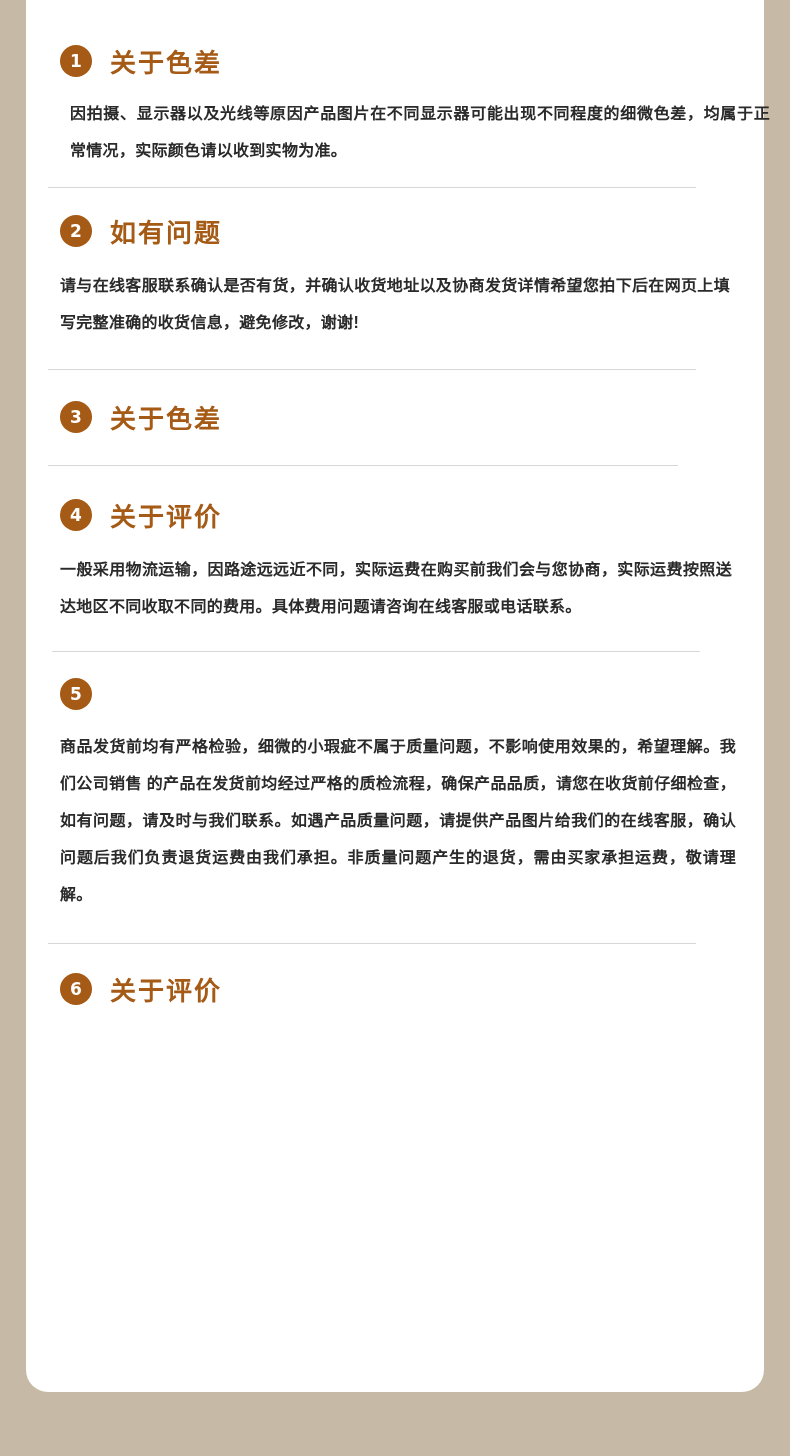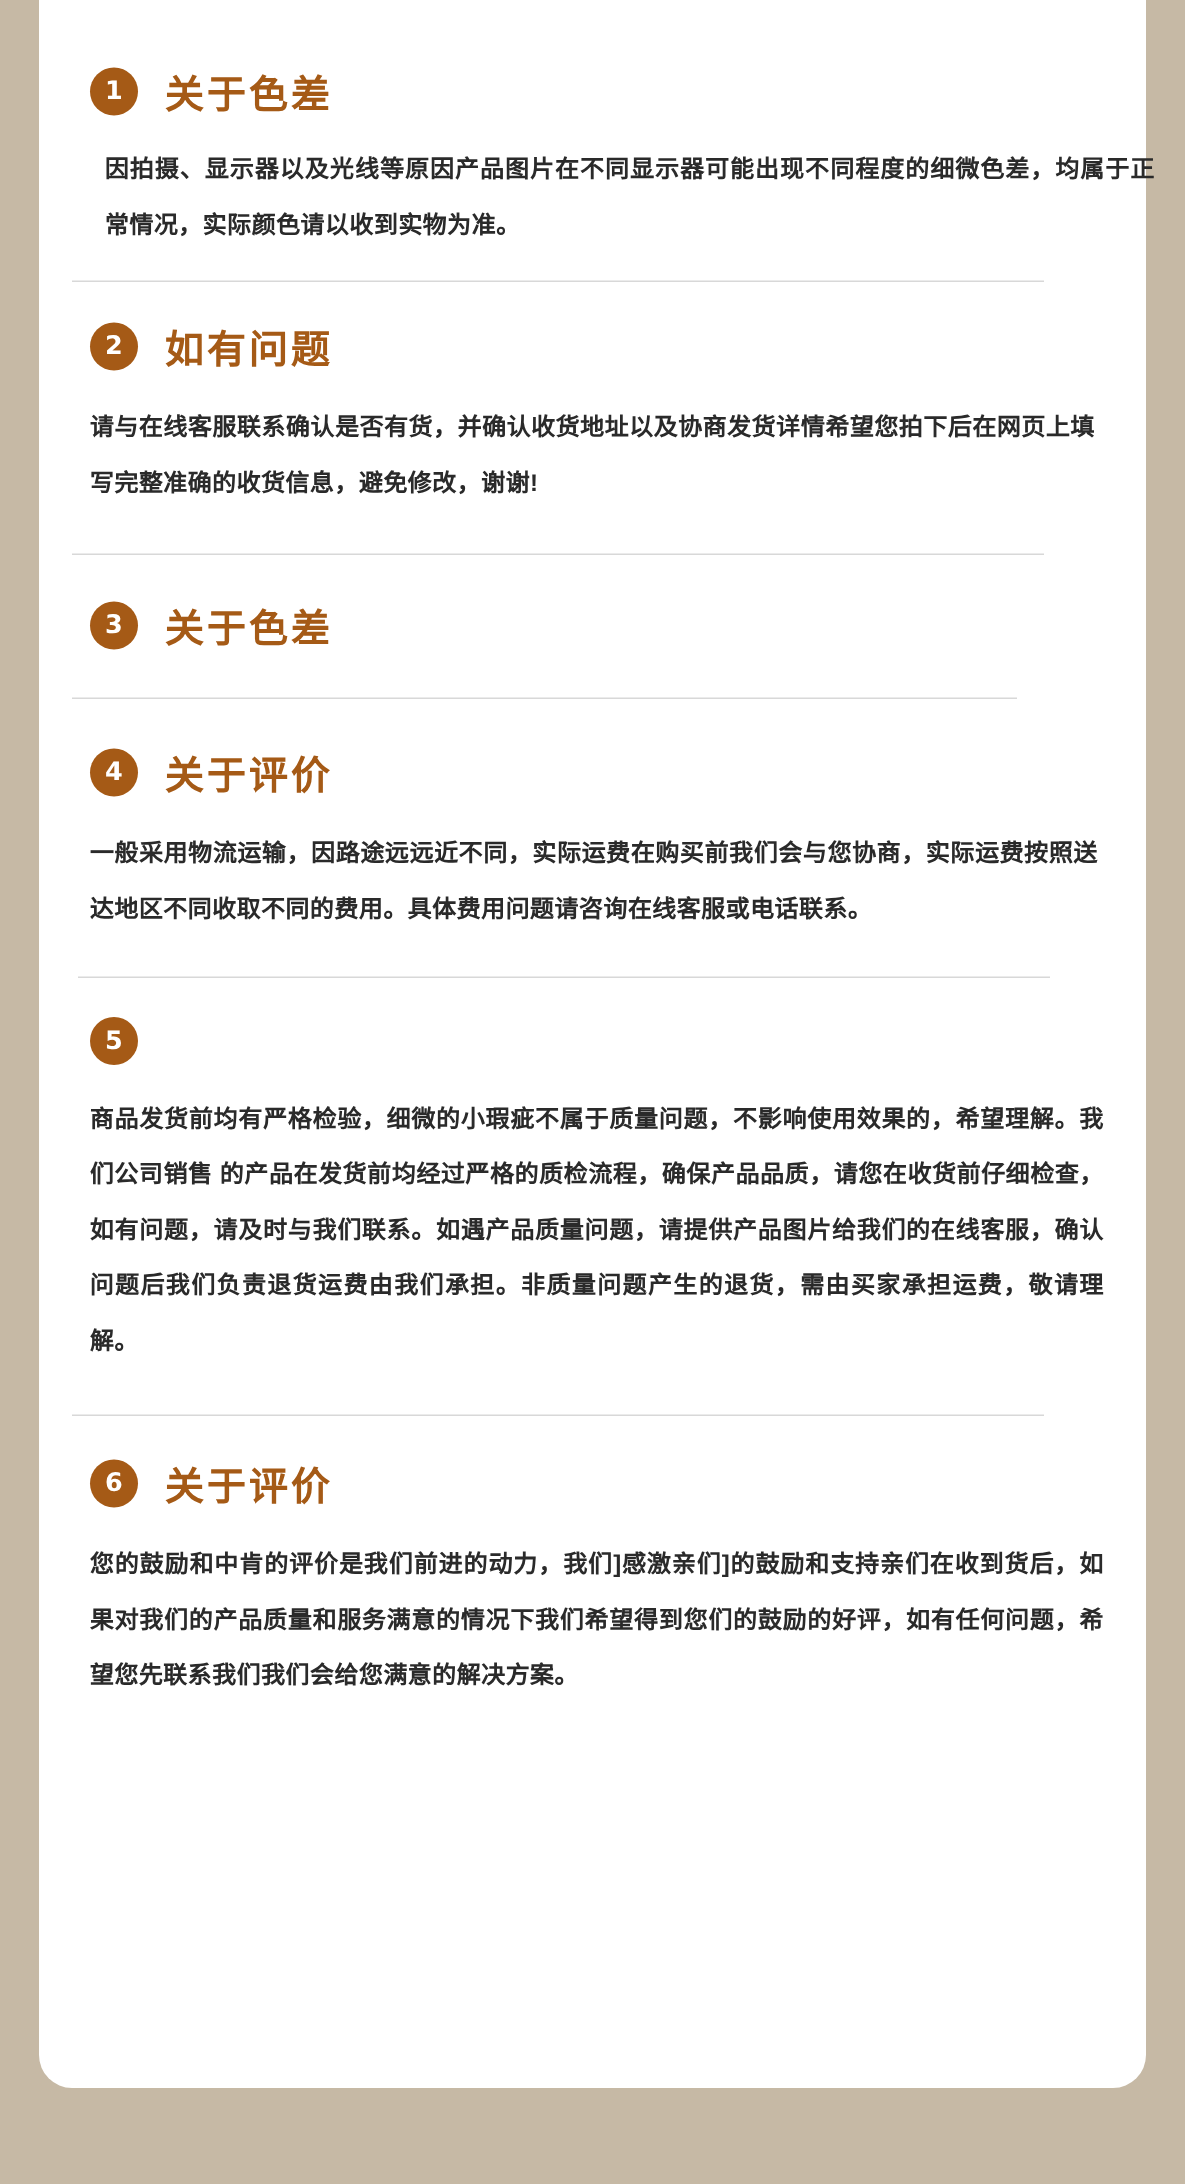--- a/index.html
+++ b/index.html
@@ -157,18 +157,17 @@
         </div>
         <div class="sec-body">商品发货前均有严格检验，细微的小瑕疵不属于质量问题，不影响使用效果的，希望理解。我们公司销售 的产品在发货前均经过严格的质检流程，确保产品品质，请您在收货前仔细检查，如有问题，请及时与我们联系。如遇产品质量问题，请提供产品图片给我们的在线客服，确认问题后我们负责退货运费由我们承担。非质量问题产生的退货，需由买家承担运费，敬请理解。</div>
       </div>
       <div class="divider" id="div5"></div>
 
       <div class="section" id="sec6">
         <div class="sec-head">
           <div class="badge">6</div>
           <div class="sec-title">关于评价</div>
         </div>
-        <div class="sec-body">您的鼓励和中肯的评价是我们前进的动力，我们]感激亲们]的鼓励和支持亲们在收到货后，如果对我们的产品质量和服务满意的情况下我们希望得到您们的鼓励的好评，如有任何问题，希望您先联系我们我们会给您满意的解决方案。</div>
       </div>
 
     </div>
   </div>
 </div>
 
 </body></html>

